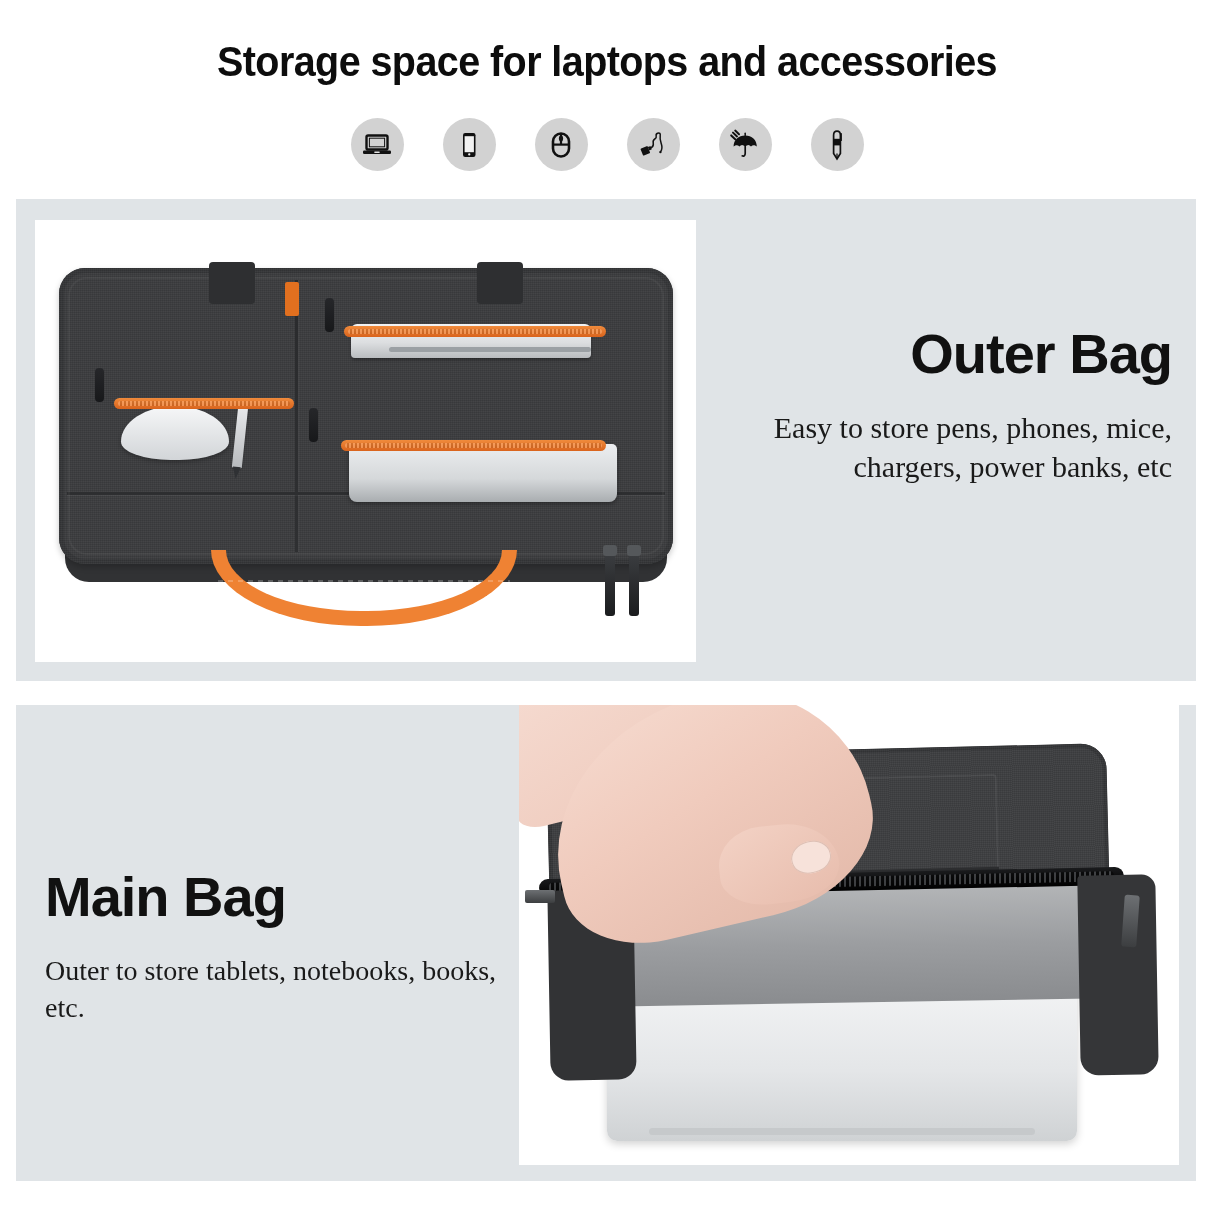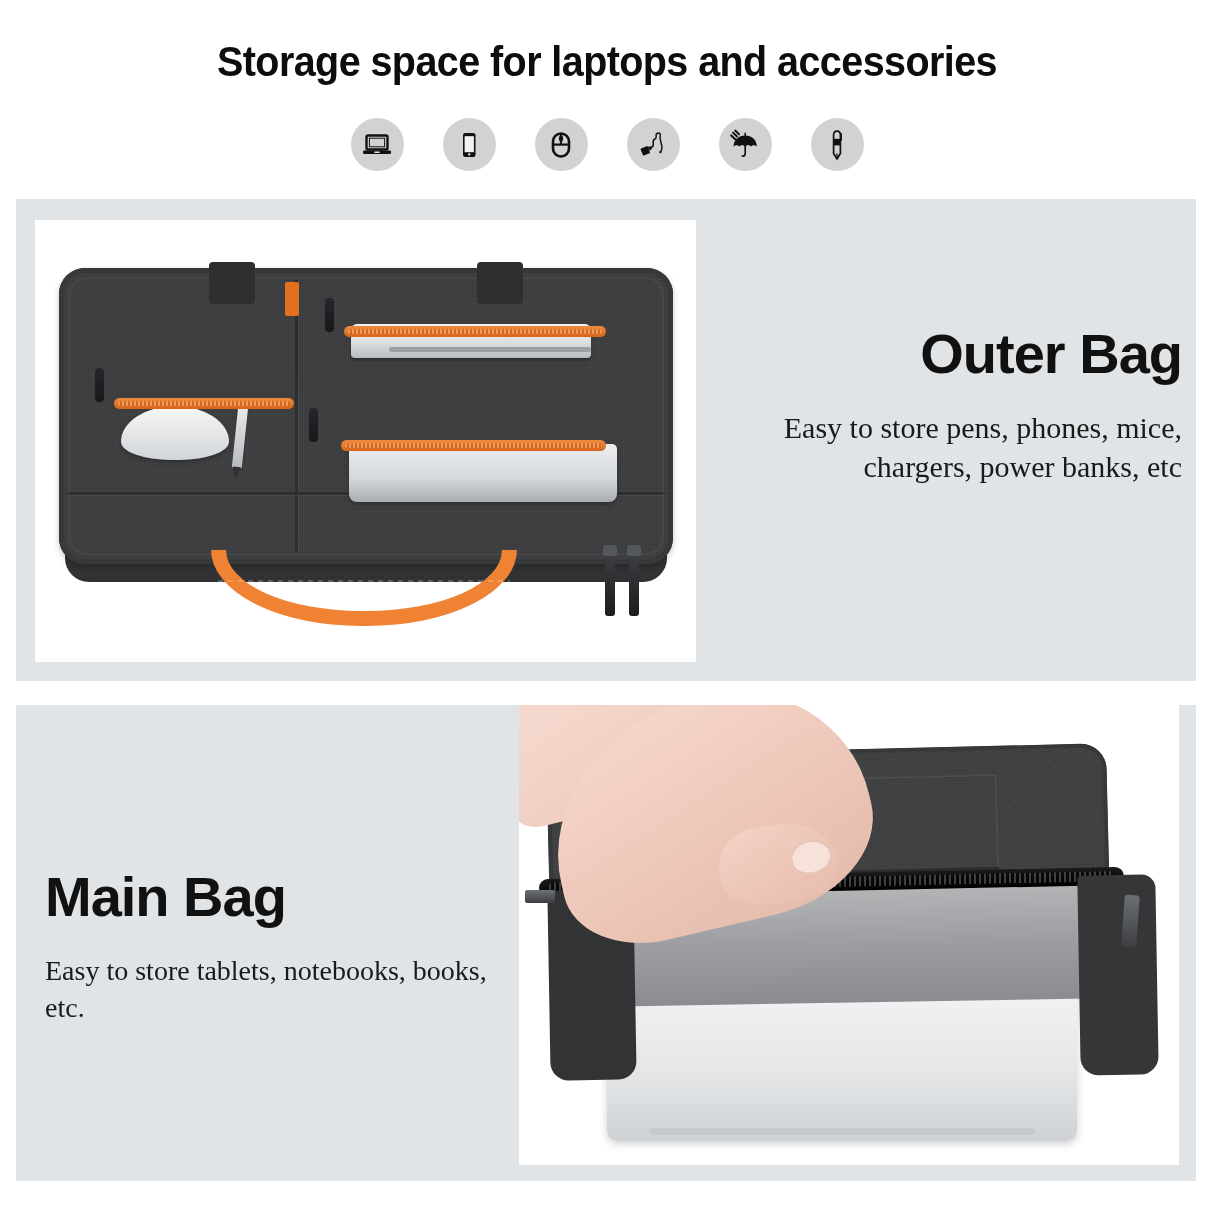--- a/index.html
+++ b/index.html
@@ -46,21 +46,21 @@
   .photo{
     position:absolute;
     background:#ffffff;
     overflow:hidden;
   }
   #photo-top{ left:35px; top:220px; width:661px; height:442px; }
   #photo-bottom{ left:519px; top:705px; width:660px; height:460px; }
 
   
   .block-right{
-    position:absolute; right:32px; top:325px; width:500px;
+    position:absolute; right:42px; top:325px; width:500px;
     text-align:right;
   }
   .block-left{
     position:absolute; left:45px; top:868px; width:470px;
     text-align:left;
   }
   .block-heading{
     font-size:56px; font-weight:bold; color:#111111;
     letter-spacing:-1px; line-height:1.05;
   }
@@ -415,14 +415,14 @@
 
     <div class="forearm"></div>
     <div class="hand"></div>
     <div class="finger"></div>
     <div class="thumbnail-n"></div>
   </div>
 </div>
 
 <div class="block-left">
   <div class="block-heading">Main Bag</div>
-  <div class="block-body">Easy to store tablets, notebooks, books, etc.</div>
+  <div class="block-body">Outer to store tablets, notebooks, books, etc.</div>
 </div>
 
 </body></html>

